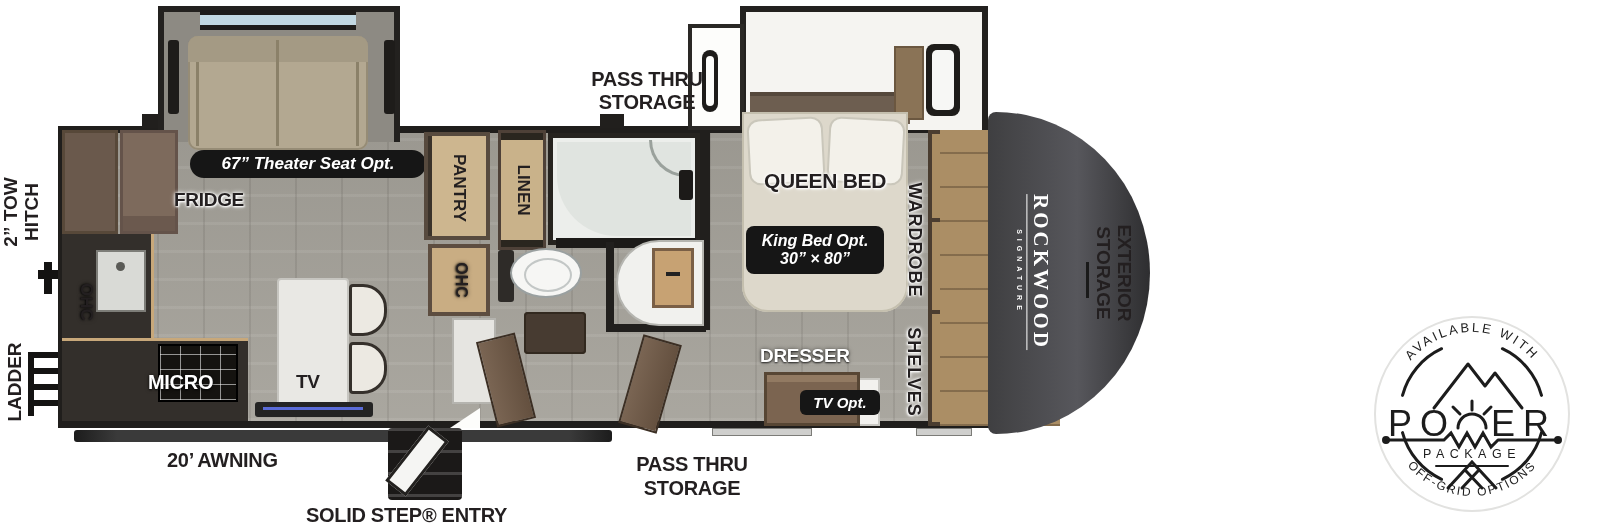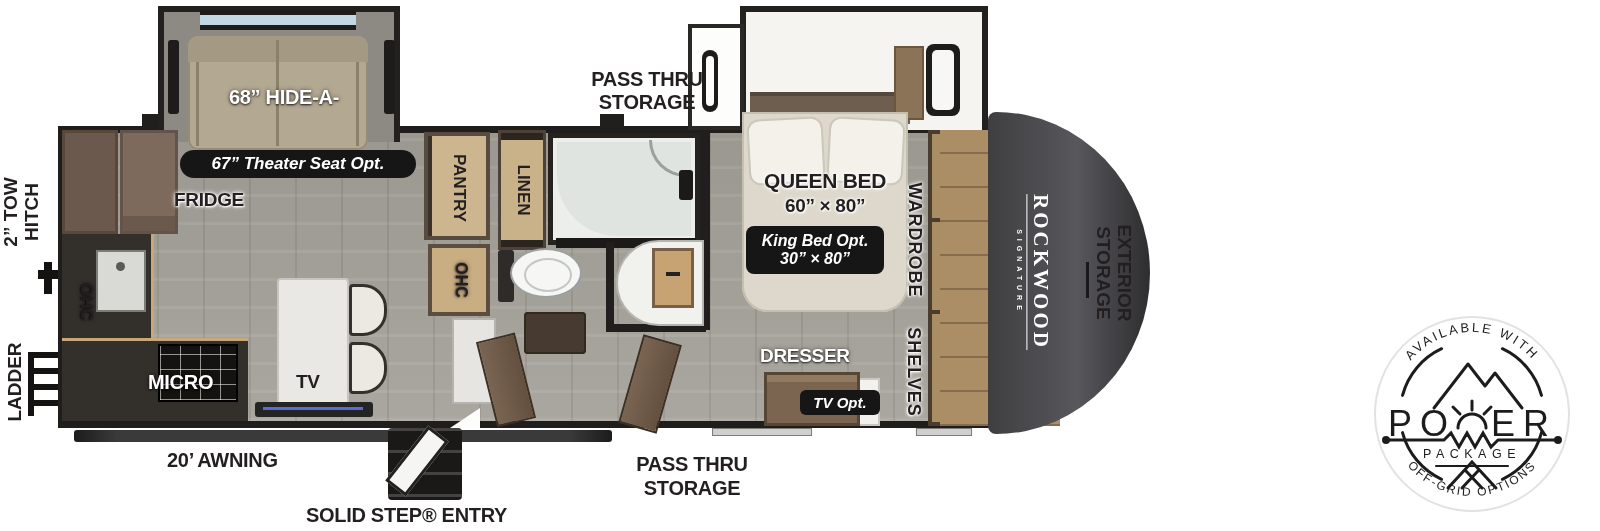--- a/index.html
+++ b/index.html
@@ -55,23 +55,22 @@
   <div class="abs" style="left:200px;top:10px;width:156px;height:20px;background:linear-gradient(#1e1c1a 0 5px,#c2d8e2 5px 15px,#1e1c1a 15px);"></div>
   <div class="abs" style="left:168px;top:40px;width:11px;height:74px;background:#1e1c1a;border-radius:3px;"></div>
   <div class="abs" style="left:384px;top:40px;width:11px;height:74px;background:#1e1c1a;border-radius:3px;"></div>
   <div class="abs" style="left:188px;top:36px;width:180px;height:114px;background:#b3a891;border-radius:10px;box-shadow:inset 0 0 0 2px #968c76;">
     <div class="abs" style="left:0;top:0;width:180px;height:26px;background:#a49a84;border-radius:10px 10px 0 0;"></div>
     <div class="abs" style="left:88px;top:4px;width:3px;height:106px;background:#8b8169;"></div>
     <div class="abs" style="left:8px;top:26px;width:3px;height:84px;background:#8b8169;"></div>
     <div class="abs" style="left:168px;top:26px;width:3px;height:84px;background:#8b8169;"></div>
   </div>
   <div class="lbl wlbl center" style="left:196px;top:86px;width:176px;font-size:20px;line-height:1.1;">
-    <div>68” HIDE-A-</div>
-  </div>
-  <div class="pill" style="left:180px;top:150px;width:236px;height:28px;font-size:17px;border-radius:14px;">67” Theater Seat Opt.</div>
+  </div>
+  <div class="pill" style="left:190px;top:150px;width:236px;height:28px;font-size:17px;border-radius:14px;">67” Theater Seat Opt.</div>
 
   <div class="abs" style="left:62px;top:130px;width:56px;height:104px;background:#6a594c;box-shadow:inset 0 0 0 3px #574839;"></div>
   <div class="abs" style="left:120px;top:130px;width:58px;height:104px;background:#7d6a5c;box-shadow:inset 0 0 0 3px #64534a, inset 0 -18px 0 #6b594e;"></div>
   <div class="lbl glow" style="left:174px;top:190px;font-size:19px;">FRIDGE</div>
 
   <div class="abs" style="left:62px;top:234px;width:92px;height:187px;background:#332f2b;border-right:3px solid #c8a87a;box-sizing:border-box;"></div>
   <div class="abs" style="left:62px;top:338px;width:186px;height:83px;background:#332f2b;border-top:3px solid #c8a87a;box-sizing:border-box;"></div>
   <div class="abs" style="left:96px;top:250px;width:50px;height:62px;background:#d9dad6;border:2px solid #7d7d78;box-sizing:border-box;">
     <div class="abs" style="left:18px;top:10px;width:9px;height:9px;border-radius:50%;background:#5a5a56;"></div>
   </div>
@@ -135,21 +134,20 @@
   <div class="abs" style="left:688px;top:24px;width:56px;height:106px;background:#fdfdfb;border:4px solid #2a2825;box-sizing:border-box;">
     <div class="abs" style="left:10px;top:22px;width:16px;height:62px;background:#1e1c1a;border-radius:8px;"></div>
     <div class="abs" style="left:14px;top:28px;width:8px;height:50px;background:#fdfdfb;border-radius:5px;"></div>
   </div>
 
   <div class="abs" style="left:742px;top:112px;width:166px;height:200px;background:#ddd8cb;border-radius:0 0 26px 26px;box-shadow:inset 0 0 0 2px #c4bfae;"></div>
   <div class="abs" style="left:748px;top:118px;width:76px;height:66px;background:#f3f1ea;border:2px solid #cac7bb;border-radius:12px;transform:rotate(-3deg);box-sizing:border-box;"></div>
   <div class="abs" style="left:828px;top:118px;width:76px;height:66px;background:#f3f1ea;border:2px solid #cac7bb;border-radius:12px;transform:rotate(3deg);box-sizing:border-box;"></div>
   <div class="lbl glow center" style="left:742px;top:170px;width:166px;font-size:21px;">
     <div>QUEEN BED</div>
-    <div style="font-size:19px;margin-top:3px;">60” × 80”</div>
   </div>
   <div class="pill" style="left:746px;top:226px;width:138px;height:48px;font-size:16px;">
     <div>King Bed Opt.</div>
     <div>30” × 80”</div>
   </div>
 
   <div class="abs" style="left:928px;top:130px;width:72px;height:296px;background:#a98d63;box-shadow:inset 0 0 0 4px #4a3d30, inset -14px 0 0 #8a7352;">
     <div class="abs" style="left:4px;top:88px;width:64px;height:4px;background:#4a3d30;"></div>
     <div class="abs" style="left:4px;top:180px;width:64px;height:4px;background:#4a3d30;"></div>
     <div class="abs" style="left:22px;top:190px;width:3px;height:100px;background:#4a3d30;"></div>

